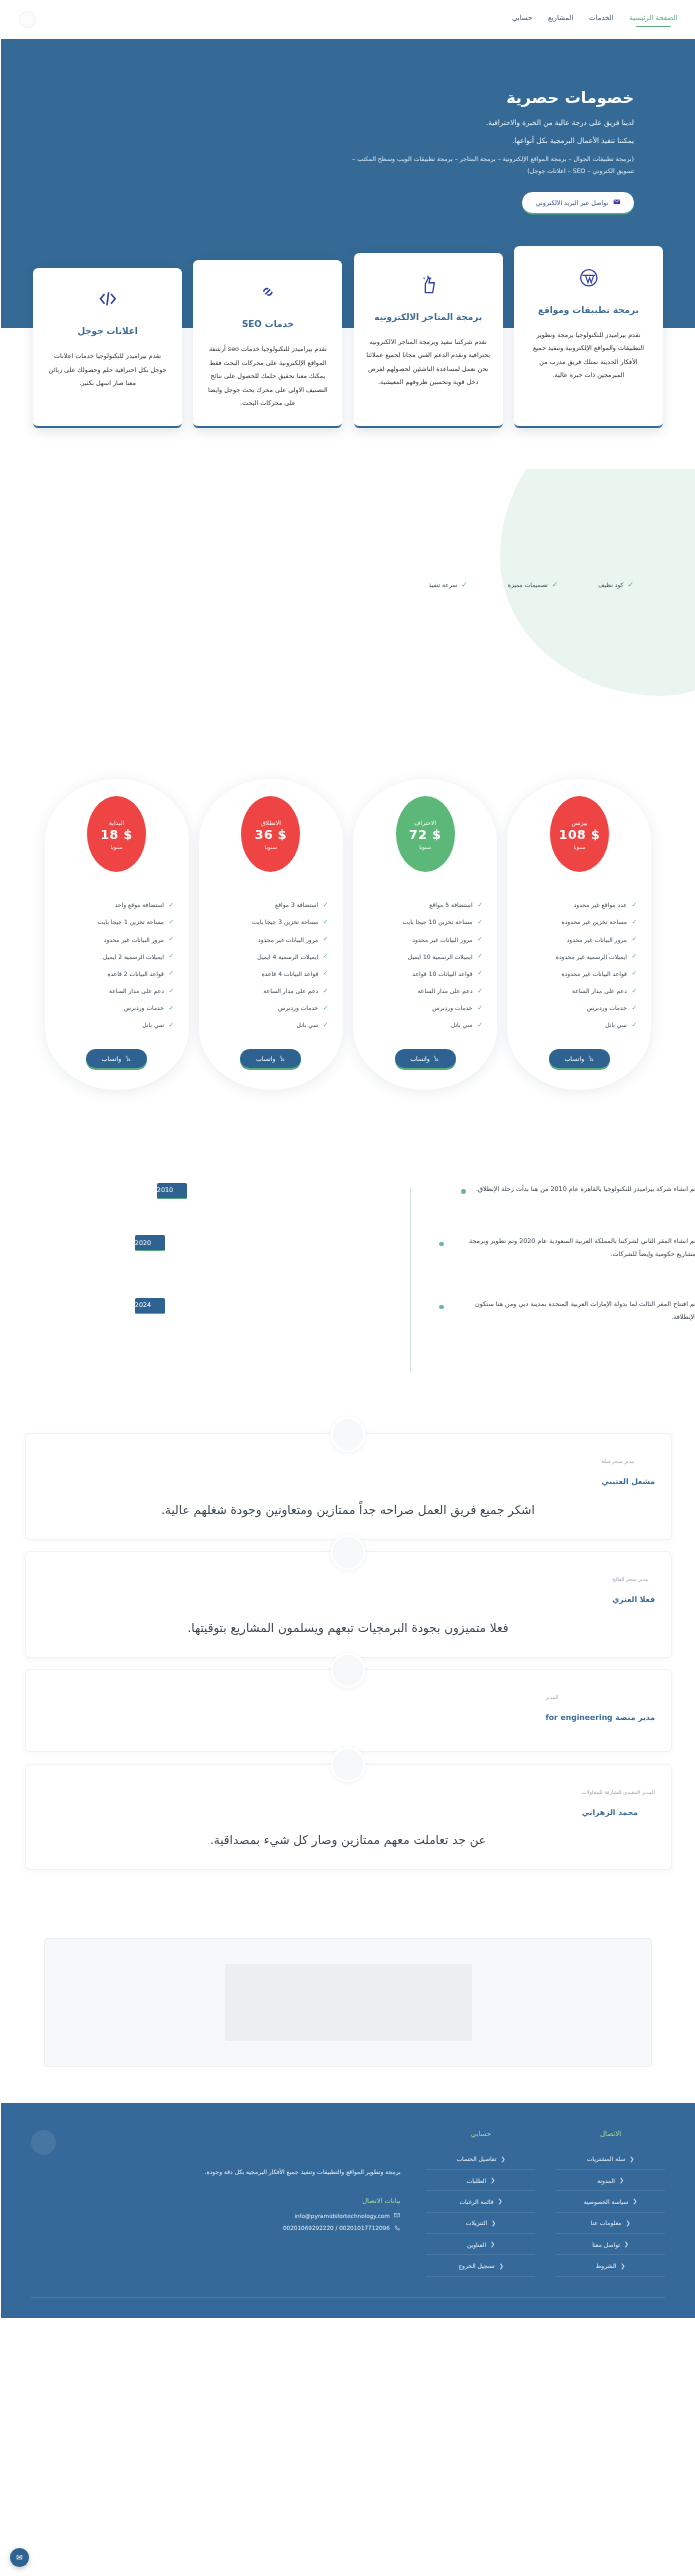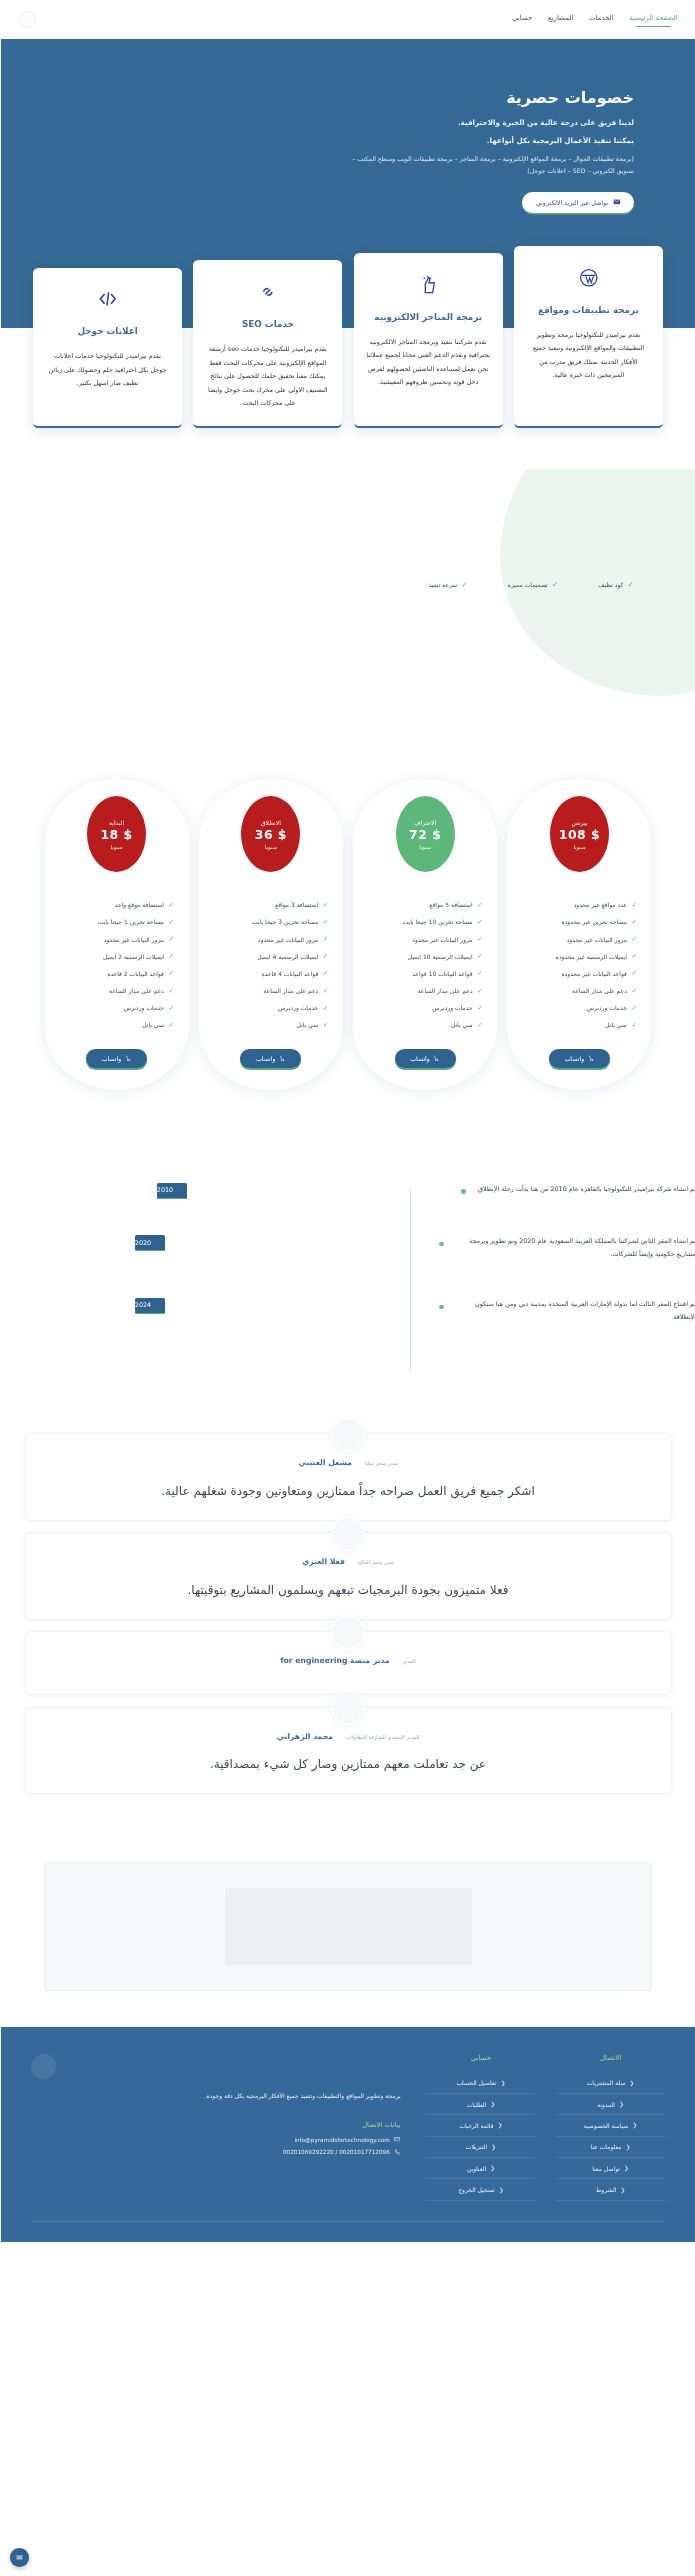--- a/index.html
+++ b/index.html
@@ -68,21 +68,20 @@
     font-size: 17px;
     font-weight: bold;
     line-height: 1.45;
     margin-bottom: 9.3px;
   }
   .hero-sub {
     color: #e8eff5;
     font-size: 7.2px;
     line-height: 1.95;
     margin-bottom: 4.1px;
-    font-weight: bold;
   }
   .hero-note {
     color: #dce8f1;
     font-size: 6.2px;
     line-height: 1.95;
     max-width: 289px;
     margin-left: auto;
   }
   .hero-btn {
     margin-top: 15.5px;
@@ -190,21 +189,21 @@
     background: #fff;
     border-radius: 72px 72px 72px 72px / 62px 62px 62px 62px;
     box-shadow: 0 2.1px 13.4px rgba(30,60,95,.10);
     padding: 17.5px 11.3px 21.6px 11.3px;
     text-align: center;
   }
   .price-badge {
     width: 59px; height: 76px;
     margin: 0 auto 24px auto;
     border-radius: 50%;
-    background: #b91c1c;
+    background: #ef4444;
     color: #fff;
     display: flex;
     flex-direction: column;
     align-items: center;
     justify-content: center;
     gap: 1.5px;
   }
   .price-badge.accent { background: #5bb878; }
   .plan-name { font-size: 6px; opacity: .95; }
   .plan-amount { font-size: 12.4px; font-weight: bold; letter-spacing: 0.5px; }
@@ -306,20 +305,21 @@
     background: #f6f8f9;
     border: 2.6px solid #fff;
     box-shadow: 0 1px 5.2px rgba(40,70,100,.07);
   }
   .tst-head {
     display: flex;
     justify-content: center;
     align-items: baseline;
     gap: 13px;
     margin-bottom: 11.3px;
+    flex-direction: column;
   }
   .tst-name { color: #3b6e9a; font-size: 7.7px; font-weight: bold; }
   .tst-role { color: #9aa6b2; font-size: 5.2px; }
   .tst-quote { font-size: 12px; color: #3c4651; line-height: 2; }
 
   
   .map-band { padding: 20.6px 0 36px 0; background: #fff; }
   .map-panel {
     width: 608px;
     margin: 0 auto;
@@ -474,21 +474,21 @@
   </div>
   <div class="svc-card">
     <div class="svc-icon">
       <svg viewBox="0 0 24 24" fill="none" stroke="#2f3fa3" stroke-width="2">
           <path d="M8 6l-5 6 5 6"></path>
           <path d="M16 6l5 6-5 6"></path>
           <path d="M13 4l-2 16"></path>
         </svg>
     </div>
     <div class="svc-title">اعلانات جوجل</div>
-    <div class="svc-body">تقدم بيراميدز للتكنولوجيا خدمات اعلانات جوجل بكل احترافية حلم وحصولك على زبائن نظيف صار اسهل بكثير.</div>
+    <div class="svc-body">تقدم بيراميدز للتكنولوجيا خدمات اعلانات جوجل بكل احترافية حلم وحصولك على زبائن معنا صار اسهل بكثير.</div>
   </div>
 </section>
 
 <section class="about-band">
   <div class="blob"></div>
   <div class="about-checks">
     <div class="chk">
       <span class="tick">✓</span>
       <span>كود نظيف</span>
     </div>

